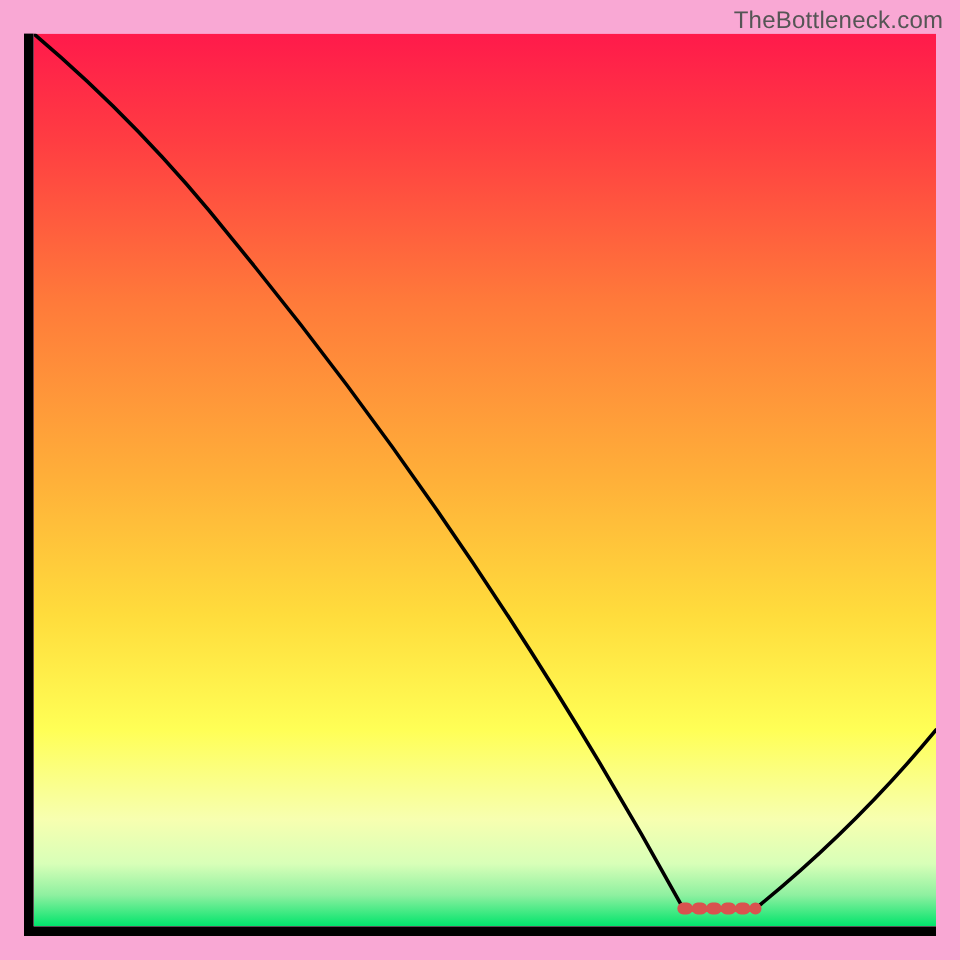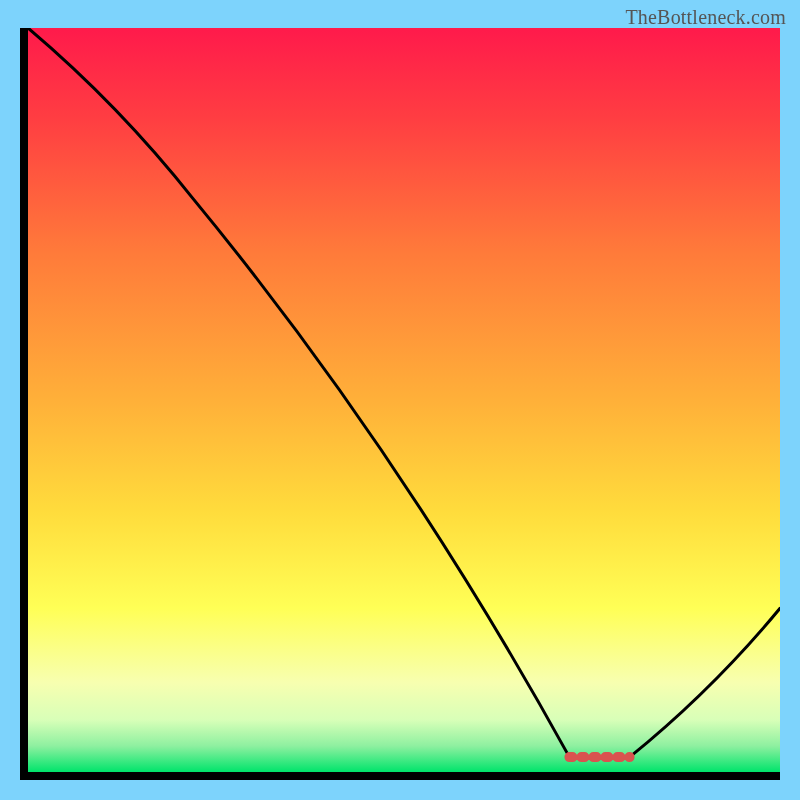--- a/index.html
+++ b/index.html
@@ -9,22 +9,21 @@
     height: 800px;
     background: #ffffff;
     font-family: Arial, Helvetica, sans-serif;
     overflow: hidden;
   }
   .frame {
     position: relative;
     width: 800px;
     height: 800px;
     box-sizing: border-box;
-    background: #7dd3fc;
-    font-family: Liberation Serif, serif;
+    background: #f9a8d4;
   }
   .watermark {
     position: absolute;
     top: 6px;
     right: 14px;
     color: #555;
     font-size: 20px;
     font-weight: 400;
     z-index: 5;
     letter-spacing: 0.2px;

